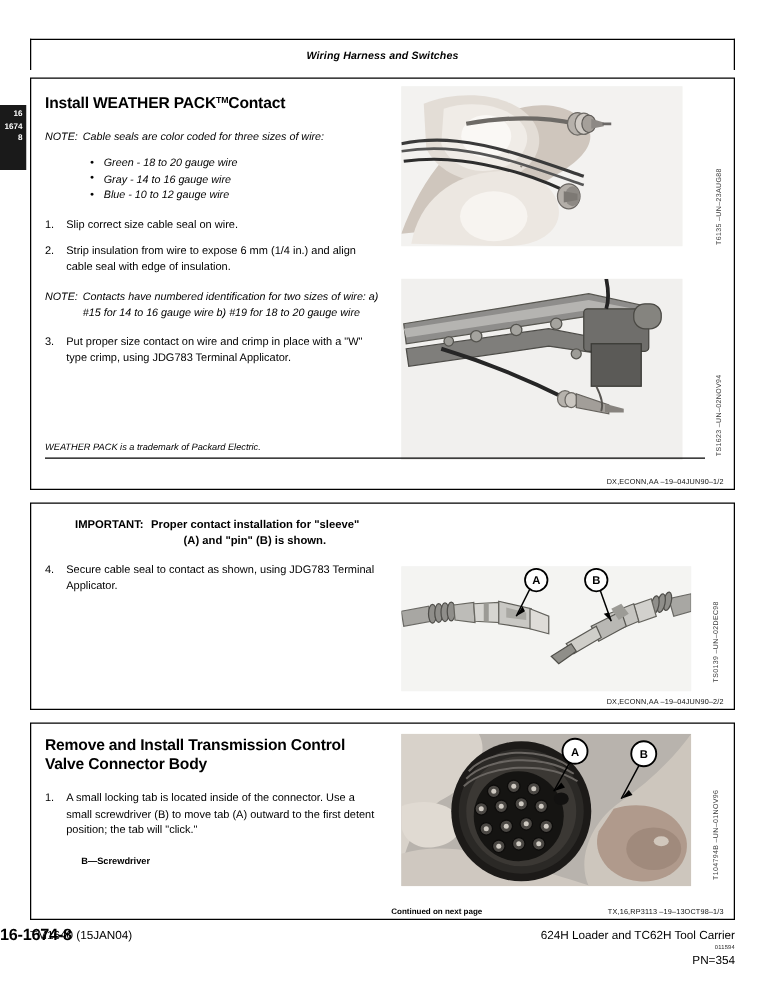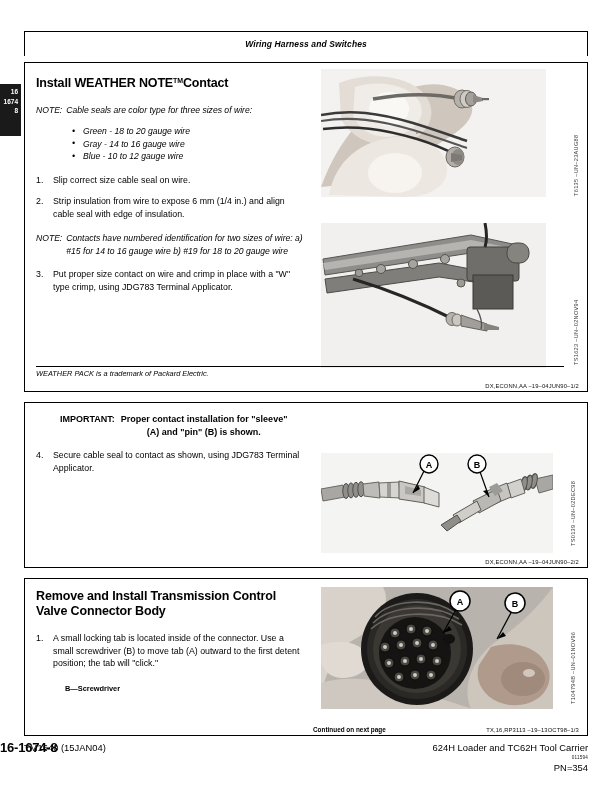--- a/index.html
+++ b/index.html
@@ -125,21 +125,21 @@
     margin-top: 14px;
     margin-left: 29px;
     font-size: 7.4px;
     font-weight: bold;
     line-height: 10.5px;
   }
 
   
   .tm-note {
     position: absolute;
-    left: 11px; bottom: 13px;
+    left: 11px; bottom: 29px;
     font-style: italic;
     font-size: 7.4px;
   }
   .tm-rule {
     position: absolute;
     left: 11px; bottom: 24px;
     width: 528px;
     border-top: 1px solid #000;
   }
 
@@ -229,26 +229,26 @@
     <div>1674</div>
     <div>8</div>
   </div>
 
   <div class="block" id="block-1">
    <div class="block-inner">
 
     <div class="textcol">
 
       <h2 class="sec-title">
-        <span>Install WEATHER NOTE</span><sup>TM</sup><span>Contact</span>
+        <span>Install WEATHER PACK</span><sup>TM</sup><span>Contact</span>
       </h2>
 
       <div class="note">
         <span class="lbl">NOTE:</span>
-        <span class="body">Cable seals are color type for three sizes of wire:</span>
+        <span class="body">Cable seals are color coded for three sizes of wire:</span>
       </div>
 
       <ul class="bullets">
         <li>Green - 18 to 20 gauge wire</li>
         <li>Gray - 14 to 16 gauge wire</li>
         <li>Blue - 10 to 12 gauge wire</li>
       </ul>
 
       <div class="step">
         <span class="num">1.</span>

